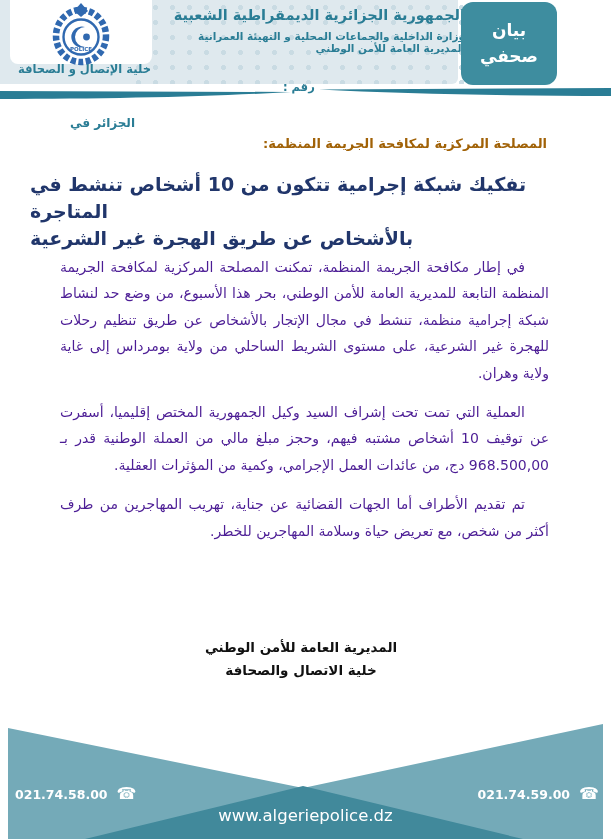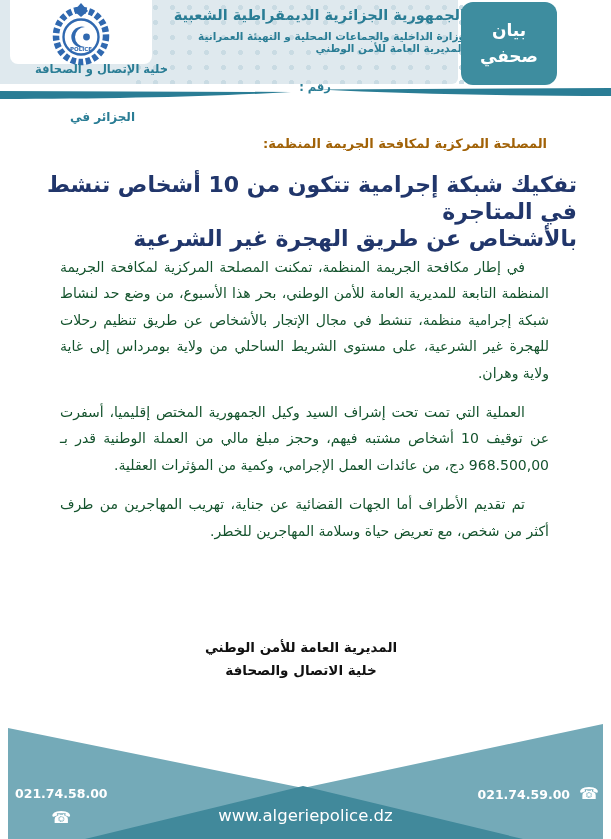--- a/index.html
+++ b/index.html
@@ -19,74 +19,74 @@
     background-image:radial-gradient(circle, #c6d9e2 2.2px, rgba(198,217,226,0) 2.8px);
     background-size:17px 15px; opacity:.9;
   }
   .logo-patch {
     position:absolute; left:10px; top:0; width:142px; height:64px;
     background:#ffffff; border-radius:0 0 8px 8px;
   }
   .logo-wrap { position:absolute; left:36px; top:2px; }
   .cell-label {
     position:absolute; left:18px; top:62px; width:150px;
-    text-align:right; color:#2a7d95; font-weight:bold; font-size:11.5px;
+    text-align:left; color:#2a7d95; font-weight:bold; font-size:11.5px;
   }
   .hdr-text {
     position:absolute; left:150px; top:7px; width:315px;
     text-align:right; color:#2a7d95;
   }
   .hdr-text .republic { font-size:14.5px; font-weight:bold; margin-bottom:7px; }
   .hdr-text .ministry  { font-size:10.5px; font-weight:bold; margin-bottom:0; }
   .hdr-text .directorate { font-size:10.5px; font-weight:bold; }
   .badge {
     position:absolute; left:auto; right:54px; top:2px; width:96px; height:83px;
     background:#3e8d9f; border-radius:12px; color:#ffffff;
     text-align:center; font-weight:bold; font-size:17px; line-height:26px;
     padding-top:15px;
   }
   
   .divider-svg { position:absolute; left:0; top:82px; width:611px; height:24px; }
   .num-label {
-    position:absolute; left:283px; top:80px; width:48px; text-align:right;
+    position:absolute; left:283px; top:80px; width:48px; text-align:left;
     color:#2a7d95; font-weight:bold; font-size:11.5px; direction:rtl;
   }
   .place-label {
-    position:absolute; left:70px; top:110px;
+    position:absolute; left:70px; top:116px;
     color:#2a7d95; font-weight:bold; font-size:12px;
   }
   
   .service-line {
     position:absolute; right:64px; top:136px;
     color:#a16207; font-weight:bold; font-size:13px;
   }
   .doc-title {
     position:absolute; left:30px; right:34px; top:171px;
-    text-align:right; color:#21366b; font-weight:bold;
-    font-size:22px; line-height:27px;
+    text-align:left; color:#21366b; font-weight:bold;
+    font-size:19px; line-height:27px;
   }
   .body-text {
     position:absolute; right:62px; left:60px; top:254px;
-    color:#14532d; font-size:14px; line-height:26.4px;
+    color:#4c1d95; font-size:14px; line-height:26.4px;
     text-align:justify; direction:rtl;
   }
   .body-text p { margin-bottom:13px; text-indent:24px; }
   .signature {
     position:absolute; left:146px; top:636px; width:310px;
     text-align:center; color:#111111; font-weight:bold;
     font-size:13.5px; line-height:23px;
   }
   
   .footer { position:absolute; left:0; top:709px; width:611px; height:130px; }
   .footer-svg { position:absolute; left:0; top:0; width:611px; height:130px; }
   .phone-row {
     position:absolute; top:77px; display:flex; align-items:center; gap:9px;
     color:#ffffff; font-weight:bold; font-size:12.5px; direction:ltr;
   }
-  .phone-left  { left:15px;flex-direction:column; }
+  .phone-left  { left:15px; }
   .phone-right { right:12px;align-items:flex-end; }
   .ph-icon { font-size:16px; line-height:1; }
   .website {
     position:absolute; left:0; right:0; top:97px; text-align:center;
     color:#ffffff; font-weight:normal; font-size:16.5px; direction:ltr;
   }
 </style>
 </head>
 <body>
 

